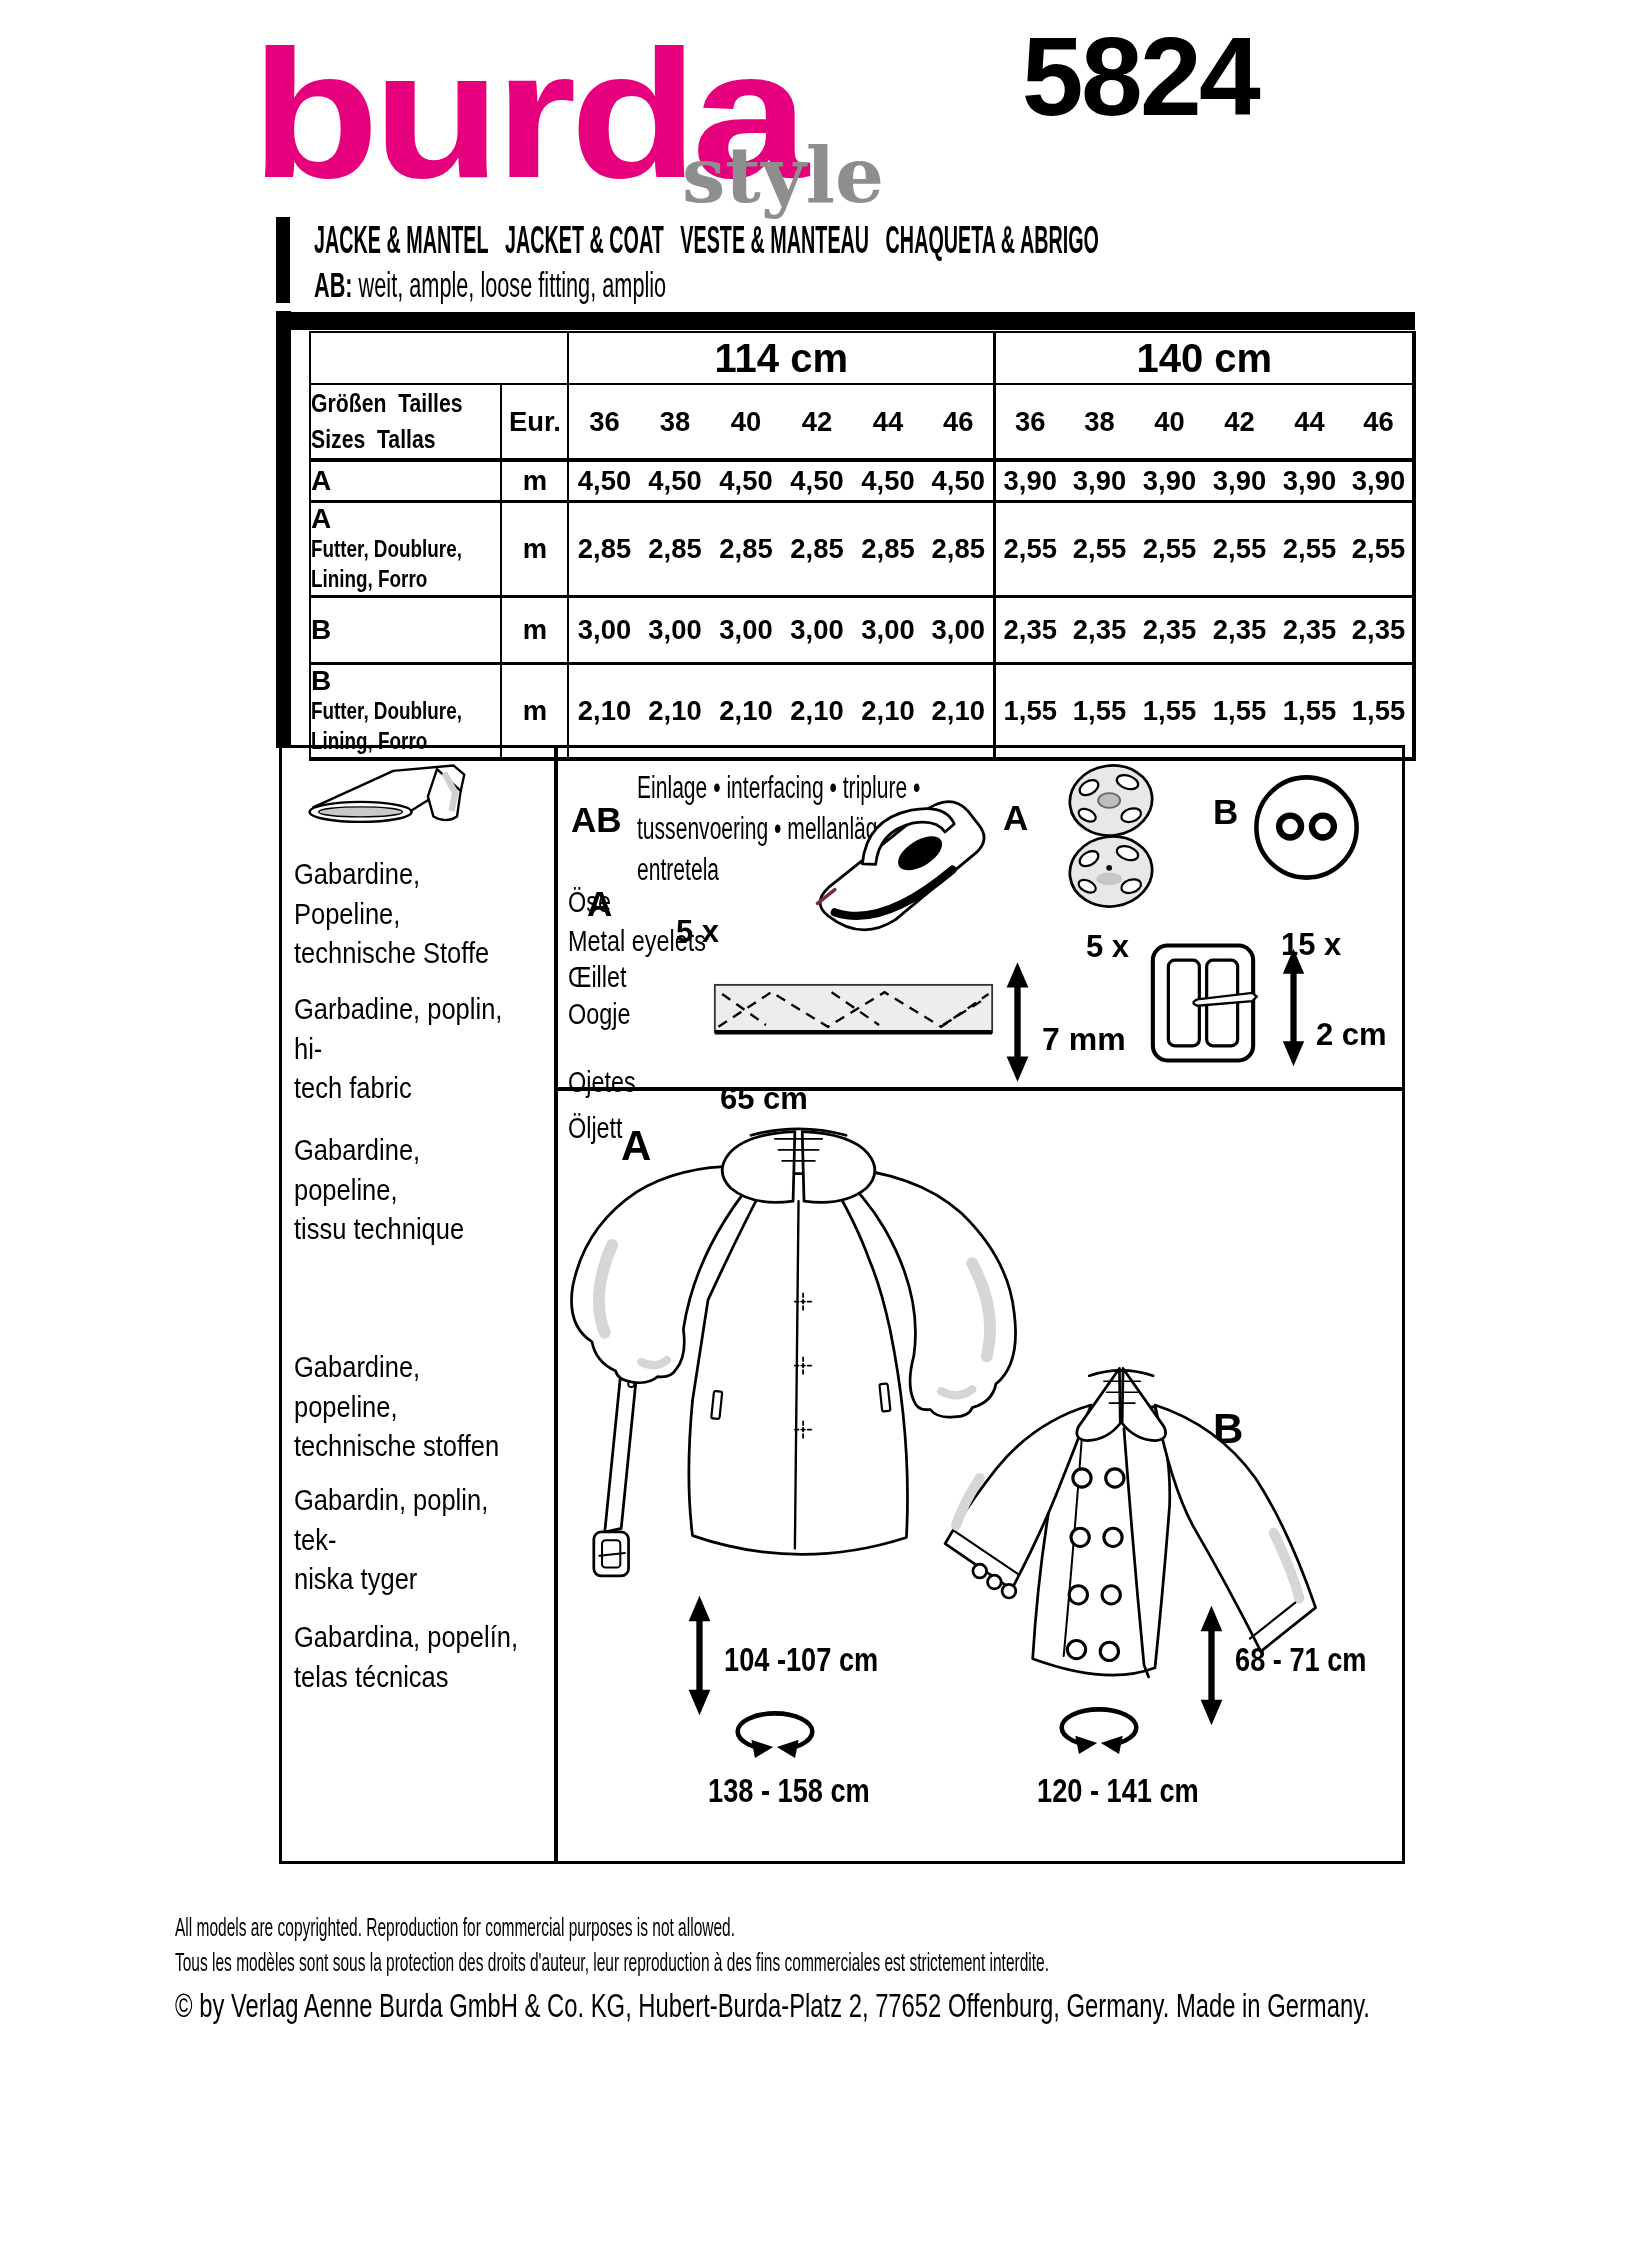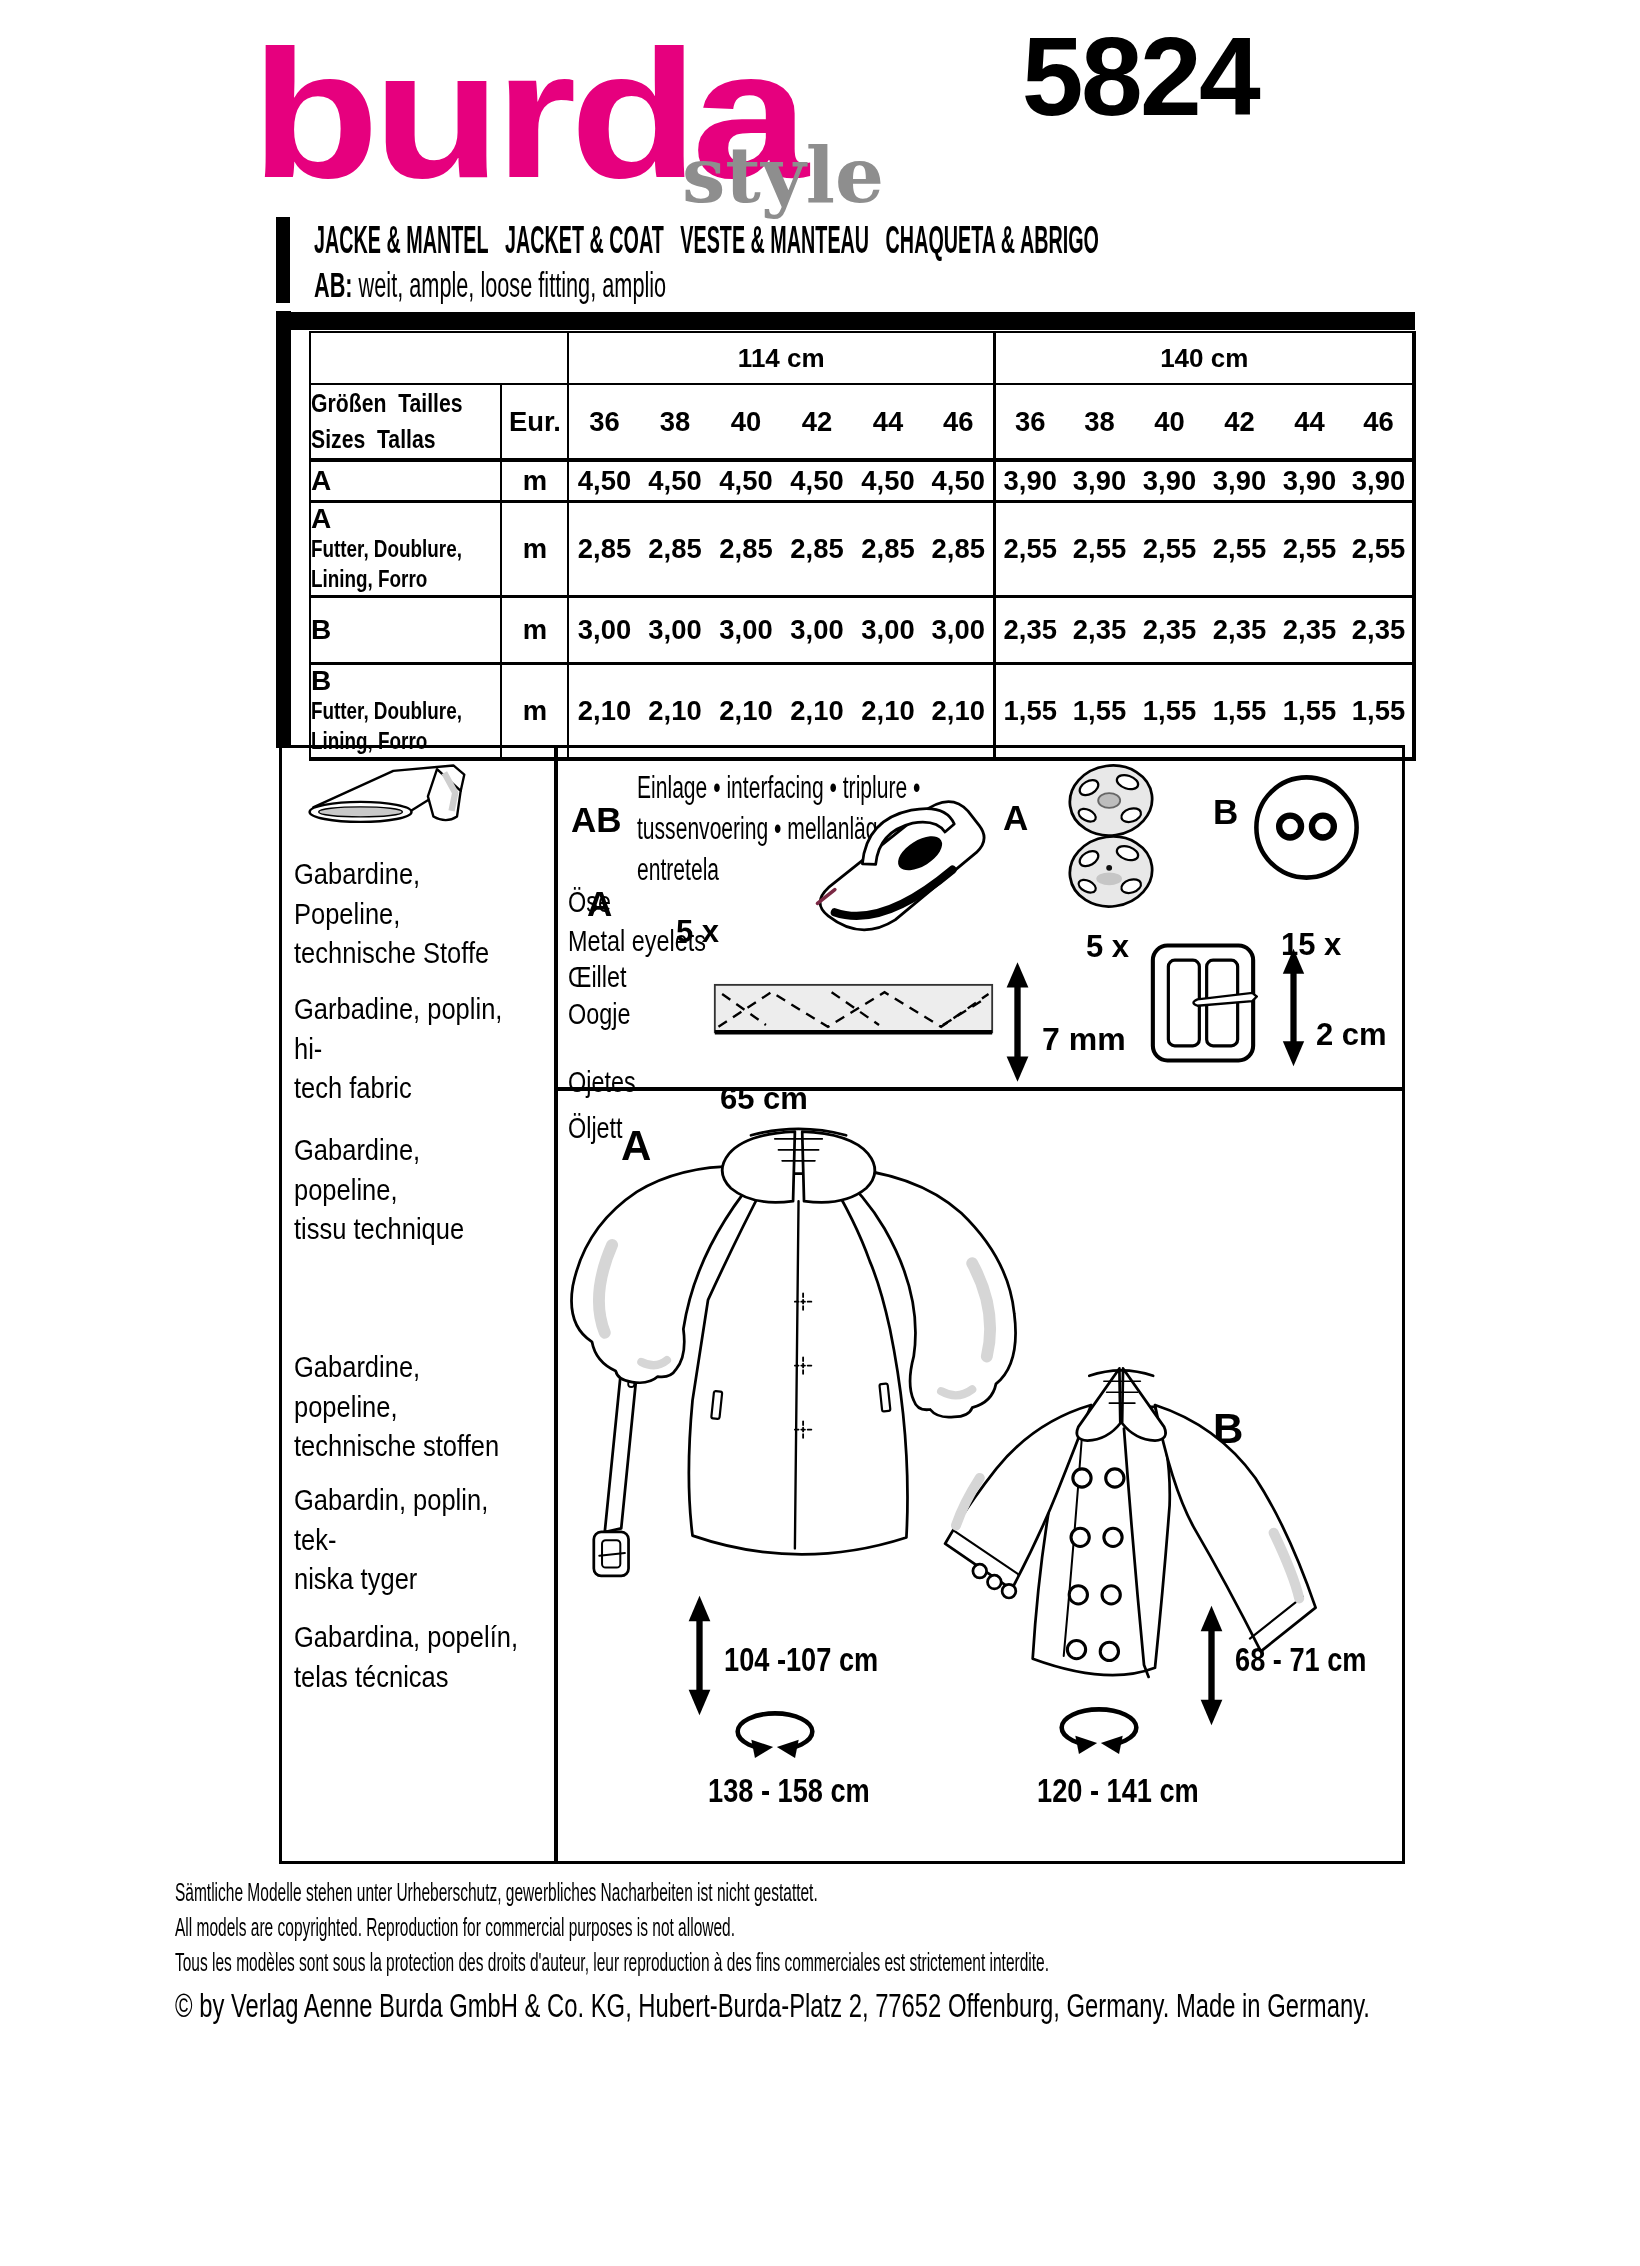--- a/index.html
+++ b/index.html
@@ -32,21 +32,21 @@
               border:2.7px solid #000;border-right-width:4.6px;border-bottom-width:4.6px;}
   table.sizes td{padding:0;vertical-align:middle;}
   tr.hr1 td{border-bottom:2.7px solid #000;height:50px;}
   tr.hr2 td{border-bottom:4.6px solid #000;height:73px;}
   tr.r-a td{border-bottom:3.7px solid #000;height:38px;}
   tr.r-al td{border-bottom:3.7px solid #000;height:89px;}
   tr.r-b td{border-bottom:3.7px solid #000;height:64px;}
   tr.r-bl td{height:87px;}
   td.vr{border-right:2.7px solid #000;}
   td.vsec{border-right:3.7px solid #000;}
-  .cm-h{text-align:center;font-weight:bold;font-size:26px;}
+  .cm-h{text-align:center;font-weight:bold;font-size:40px;}
   .size-h{text-align:center;font-weight:bold;font-size:27.4px;}
   .num{text-align:center;font-weight:bold;font-size:27.4px;}
   .unit{text-align:center;font-weight:bold;font-size:27.4px;}
   .lblcell{padding-left:11px;}
   .lbl{font-weight:bold;font-size:28px;line-height:1.15;}
   .sublbl{font-weight:bold;font-size:23px;line-height:1.3;}
   .corner{font-weight:bold;font-size:26.5px;line-height:1.35;}
 
   .fab{font-size:30px;line-height:1.32;}
   .not-txt{font-size:31px;line-height:1.32;}
@@ -404,19 +404,18 @@
   </svg>
   <div class="abs meas" style="left:1235px;top:1640px;"><span class="cx80">68 - 71 cm</span></div>
   <svg class="abs" style="left:1055px;top:1703px;" width="88" height="51" viewBox="0 0 96 56">
     <ellipse cx="48" cy="27" rx="41" ry="20" fill="none" stroke="#000" stroke-width="5"></ellipse>
     <rect x="30" y="40" width="36" height="16" fill="#fff" stroke="none"></rect>
     <polygon points="22,36 46,44 26,56" fill="#000"></polygon>
     <polygon points="74,36 50,44 70,56" fill="#000"></polygon>
   </svg>
   <div class="abs meas" style="left:1037px;top:1771px;"><span class="cx80">120 - 141 cm</span></div>
 
-  <div class="abs legal-s" style="left:175px;top:1880px;"><span class="cx62">Sämtliche Modelle stehen unter Urheberschutz, gewerbliches Nacharbeiten ist nicht gestattet.</span></div>
   <div class="abs legal-s" style="left:175px;top:1950px;"><span class="cx62">Tous les modèles sont sous la protection des droits d'auteur, leur reproduction à des fins commerciales est strictement interdite.</span></div>
   <div class="abs legal-s" style="left:175px;top:1915px;"><span class="cx62">All models are copyrighted. Reproduction for commercial purposes is not allowed.</span></div>
   <div class="abs legal-l" style="left:175px;top:1988px;"><span class="cx70">© by Verlag Aenne Burda GmbH &amp; Co. KG, Hubert-Burda-Platz 2, 77652 Offenburg, Germany. Made in Germany.</span></div>
 
 </div>
 
 
 </body></html>

